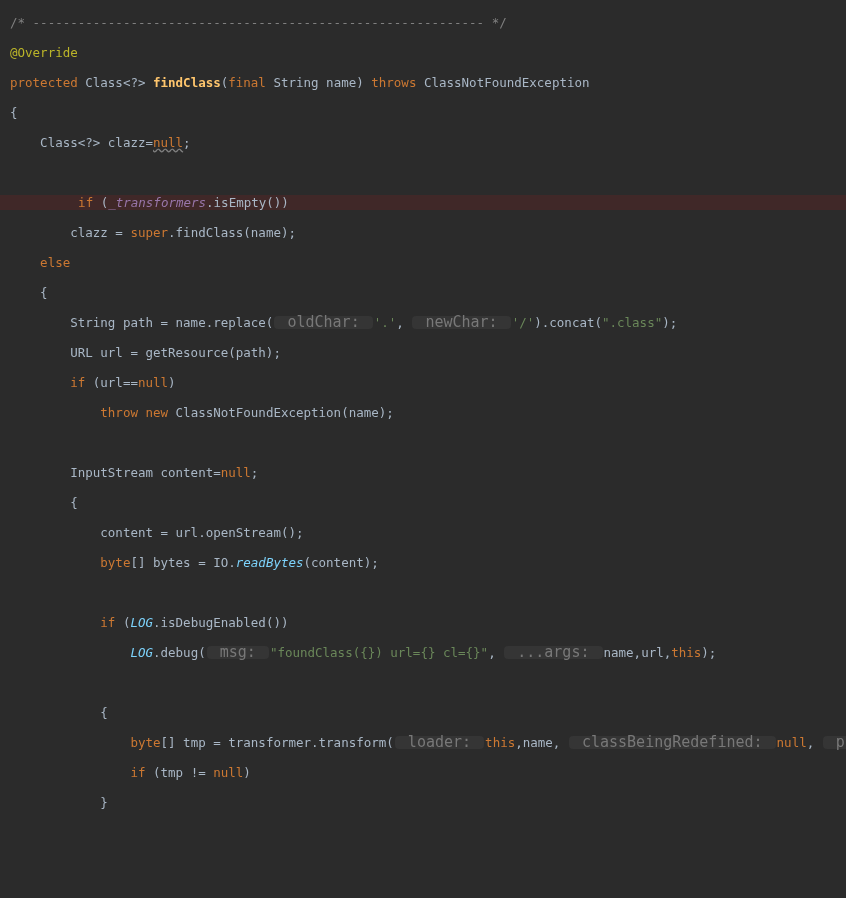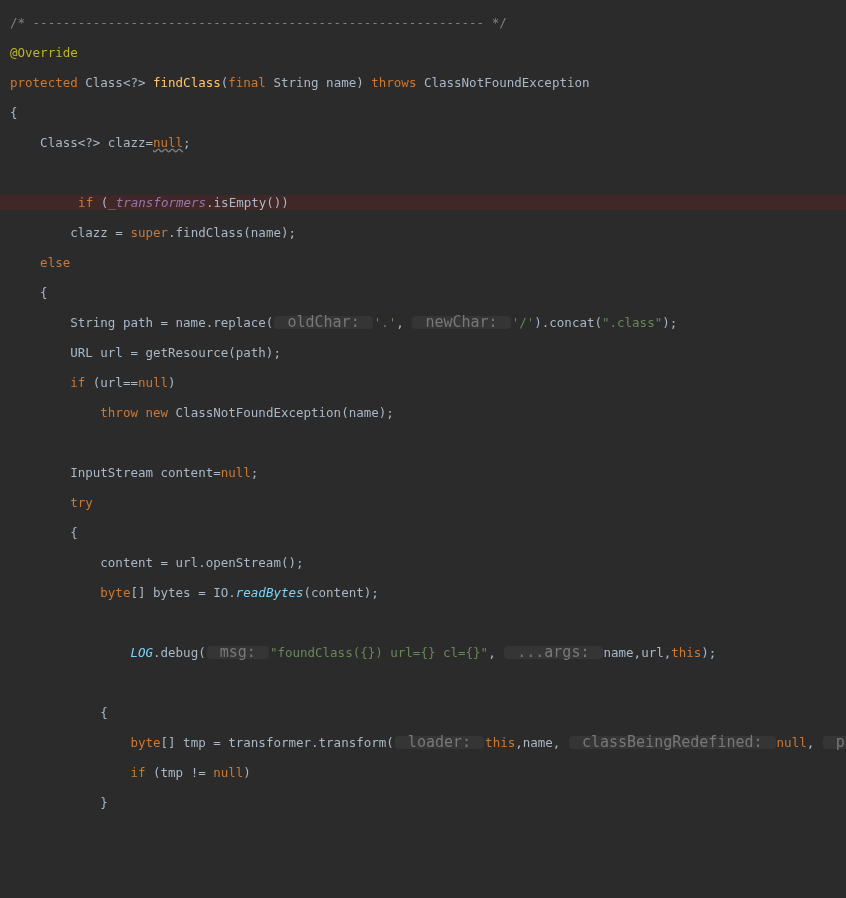--- a/index.html
+++ b/index.html
@@ -21,21 +21,21 @@
     min-height:15px;
   }
   .hl-line{
     background:#3a2323;
     background:linear-gradient(#402828,#402828);
     padding-left:48px;
   }
   
   .kw   {color:#cc7832;}      
   .anno {color:#bbb529;margin-top:24px;}
-  .mtd  {color:#ffc66d;}      
+  .mtd  {color:#ffc66d;font-weight:bold;}      
   .str  {color:#6a8759;}
   .cmt  {color:#808080;}
   .field{color:#9876aa;font-style:italic;}
   .static{color:#7dd3fc;font-style:italic;}
   .hint {color:#787878;
          background:#353535;
          border-radius:4px;
          font-size:15px;
          padding:0 4px;
          margin:0 1px;
@@ -57,25 +57,25 @@
 <div class="line hl-line"><span>    </span><span class="kw">if </span><span>(</span><span class="field">_transformers</span><span>.isEmpty())</span></div>
 <div class="line"><span>        clazz = </span><span class="kw">super</span><span>.findClass(name);</span></div>
 <div class="line"><span class="kw">    else</span></div>
 <div class="line"><span>    {</span></div>
 <div class="line"><span>        String path = name.replace(</span><span class="hint"> oldChar: </span><span class="str">'.'</span><span>, </span><span class="hint"> newChar: </span><span class="str">'/'</span><span>).concat(</span><span class="str">".class"</span><span>);</span></div>
 <div class="line"><span>        URL url = getResource(path);</span></div>
 <div class="line"><span>        </span><span class="kw">if </span><span>(url==</span><span class="kw">null</span><span>)</span></div>
 <div class="line"><span>            </span><span class="kw">throw new </span><span>ClassNotFoundException(name);</span></div>
 <div class="line"></div>
 <div class="line"><span>        InputStream content=</span><span class="kw">null</span><span>;</span></div>
-<div class="line"><span class="kw">        try</span></div>
 <div class="line"><span>        {</span></div>
 <div class="line"><span>            content = url.openStream();</span></div>
 <div class="line"><span>            </span><span class="kw">byte</span><span>[] bytes = IO.</span><span class="static">readBytes</span><span>(content);</span></div>
 <div class="line"></div>
+<div class="line"><span>            </span><span class="kw">if </span><span>(</span><span class="static">LOG</span><span>.isDebugEnabled())</span></div>
 <div class="line"><span>                </span><span class="static">LOG</span><span>.debug(</span><span class="hint"> msg: </span><span class="str">"foundClass({}) url={} cl={}"</span><span>, </span><span class="hint"> ...args: </span><span>name,url,</span><span class="kw">this</span><span>);</span></div>
 <div class="line"></div>
 <div class="line"><span>            {</span></div>
 <div class="line"><span>                </span><span class="kw">byte</span><span>[] tmp = transformer.transform(</span><span class="hint"> loader: </span><span class="kw">this</span><span>,name, </span><span class="hint"> classBeingRedefined: </span><span class="kw">null</span><span>, </span><span class="hint"> protectionDomain: </span></div>
 <div class="line"><span>                </span><span class="kw">if </span><span>(tmp != </span><span class="kw">null</span><span>)</span></div>
 <div class="line"><span>            }</span></div>
 
 
 
 

